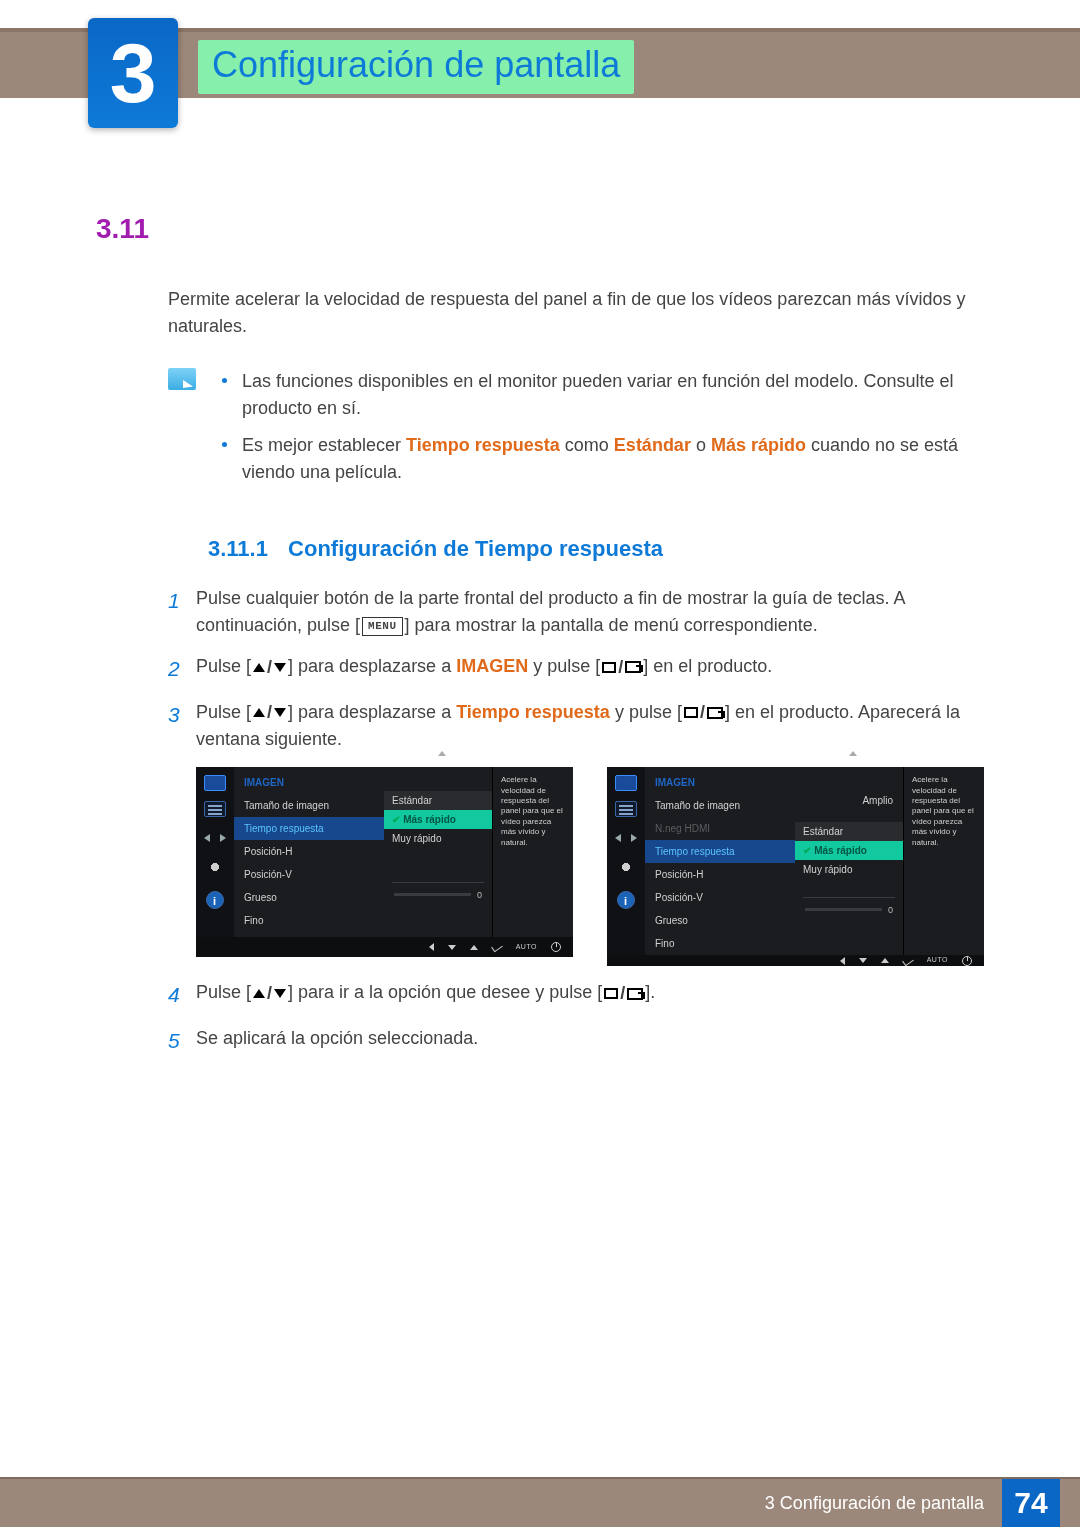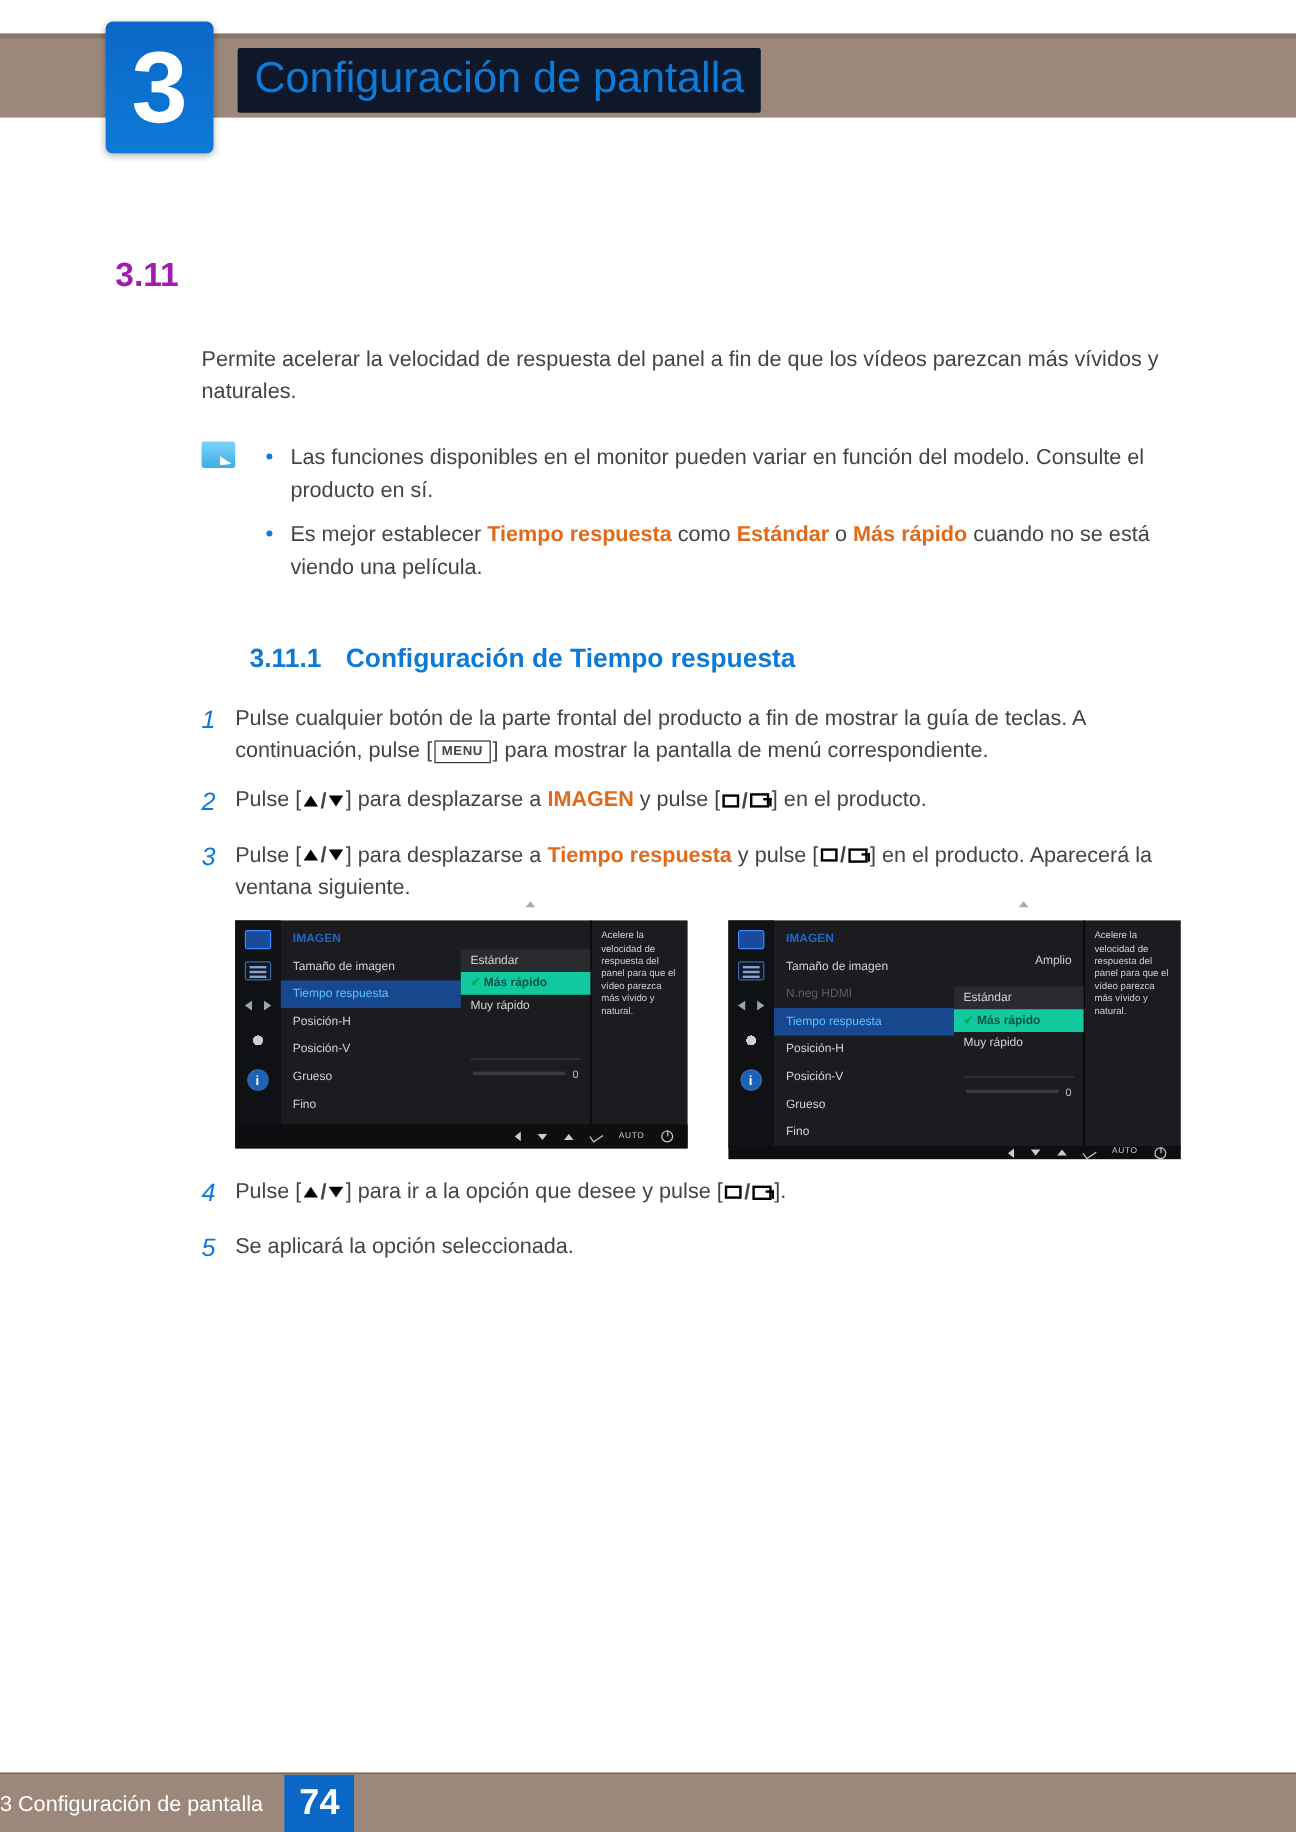--- a/index.html
+++ b/index.html
@@ -47,21 +47,21 @@
     justify-content: center;
     box-shadow: 0 2px 6px rgba(0,0,0,.3);
   }
   .chapter-title {
     position: absolute;
     left: 198px;
     top: 12px;
     color: #0e7ad8;
     font-size: 36px;
     font-weight: 500;
-    background: #0f172a;
+    background: #86efac;
     padding: 4px 14px 8px 14px;
     border-radius: 2px;
   }
   
   .content {
     margin: 110px 96px 0 96px;
     flex: 1;
     color: #444;
     font-size: 18px;
     line-height: 1.5;
@@ -106,21 +106,21 @@
   .sub-heading {
     color:#0e7ad8; font-size:22px; font-weight:bold;
     margin-left:112px; margin-bottom:20px;
   }
   .sub-heading .sub-num { margin-right:14px; }
   .steps { margin-left:72px; }
   .step-row { display:flex; margin-bottom:14px; }
   .step-num { color:#0e7ad8; width:28px; flex-shrink:0; font-style:italic; font-size:21px;}
   .step-text { flex:1; }
   .menu-key {
-    display:inline-block; border:1px solid #333; padding:0 5px; font-size:11px; font-weight:bold; letter-spacing:.5px; vertical-align:middle; margin:0 2px;
+    display:inline-block; border:1px solid #333; padding:0 5px; font-size:11px; font-weight:bold; letter-spacing:.5px; vertical-align:middle; margin:0 2px;font-family:Liberation Mono, monospace;
   }
   .tri-icons { display:inline-flex; align-items:center; gap:2px; vertical-align:middle; margin:0 2px;}
   .tri { width:0;height:0; border-left:6px solid transparent; border-right:6px solid transparent; }
   .tri.up { border-bottom:9px solid #000;}
   .tri.down { border-top:9px solid #000;}
   .slash { font-weight:bold; }
   .rect-source { display:inline-flex; align-items:center; gap:2px; vertical-align:middle; margin:0 2px;}
   .rect-outline { width:14px;height:11px; border:2px solid #000; }
   .rect-source .slash{font-weight:bold;}
   .src-icon{ width:16px;height:12px; border:2px solid #000; position:relative;}
@@ -166,21 +166,21 @@
   .nav-ic{ width:0;height:0;}
   .nav-ic.lt{ border-top:4px solid transparent;border-bottom:4px solid transparent;border-right:5px solid #ccc;}
   .nav-ic.dn{ border-left:4px solid transparent;border-right:4px solid transparent;border-top:5px solid #ccc;}
   .nav-ic.up2{ border-left:4px solid transparent;border-right:4px solid transparent;border-bottom:5px solid #ccc;}
   .nav-ic.en{ width:10px;height:6px;border:1px solid #ccc;border-top:none;border-right:none;transform:rotate(-35deg);}
   .nav-auto{ font-size:7px; letter-spacing:.5px; color:#ccc;}
   .nav-pwr{ width:10px;height:10px;border:1px solid #ccc;border-radius:50%;position:relative;}
   .nav-pwr::after{content:"";position:absolute;left:4px;top:-1px;width:1px;height:5px;background:#ccc;}
   
   .footer {
-    height:48px; background:#9c887a; display:flex; align-items:center; padding-right:6px; gap:18px;
+    height:48px; background:#9c887a; display:flex; align-items:center; justify-content:flex-end; padding-right:20px; gap:18px;
     margin-top:auto; position:relative;
   }
   .footer::before{content:"";position:absolute;left:0;top:-2px;right:0;height:2px;background:#7f6c5e;}
   .footer-text{ color:#fff; font-size:18px;}
   .page-num { background:#0a67c6; color:#fff; font-size:30px; font-weight:bold; width:58px; height:48px; display:flex; align-items:center; justify-content:center;}
 </style>
 </head>
 <body>
 
 <div class="page-wrap">

